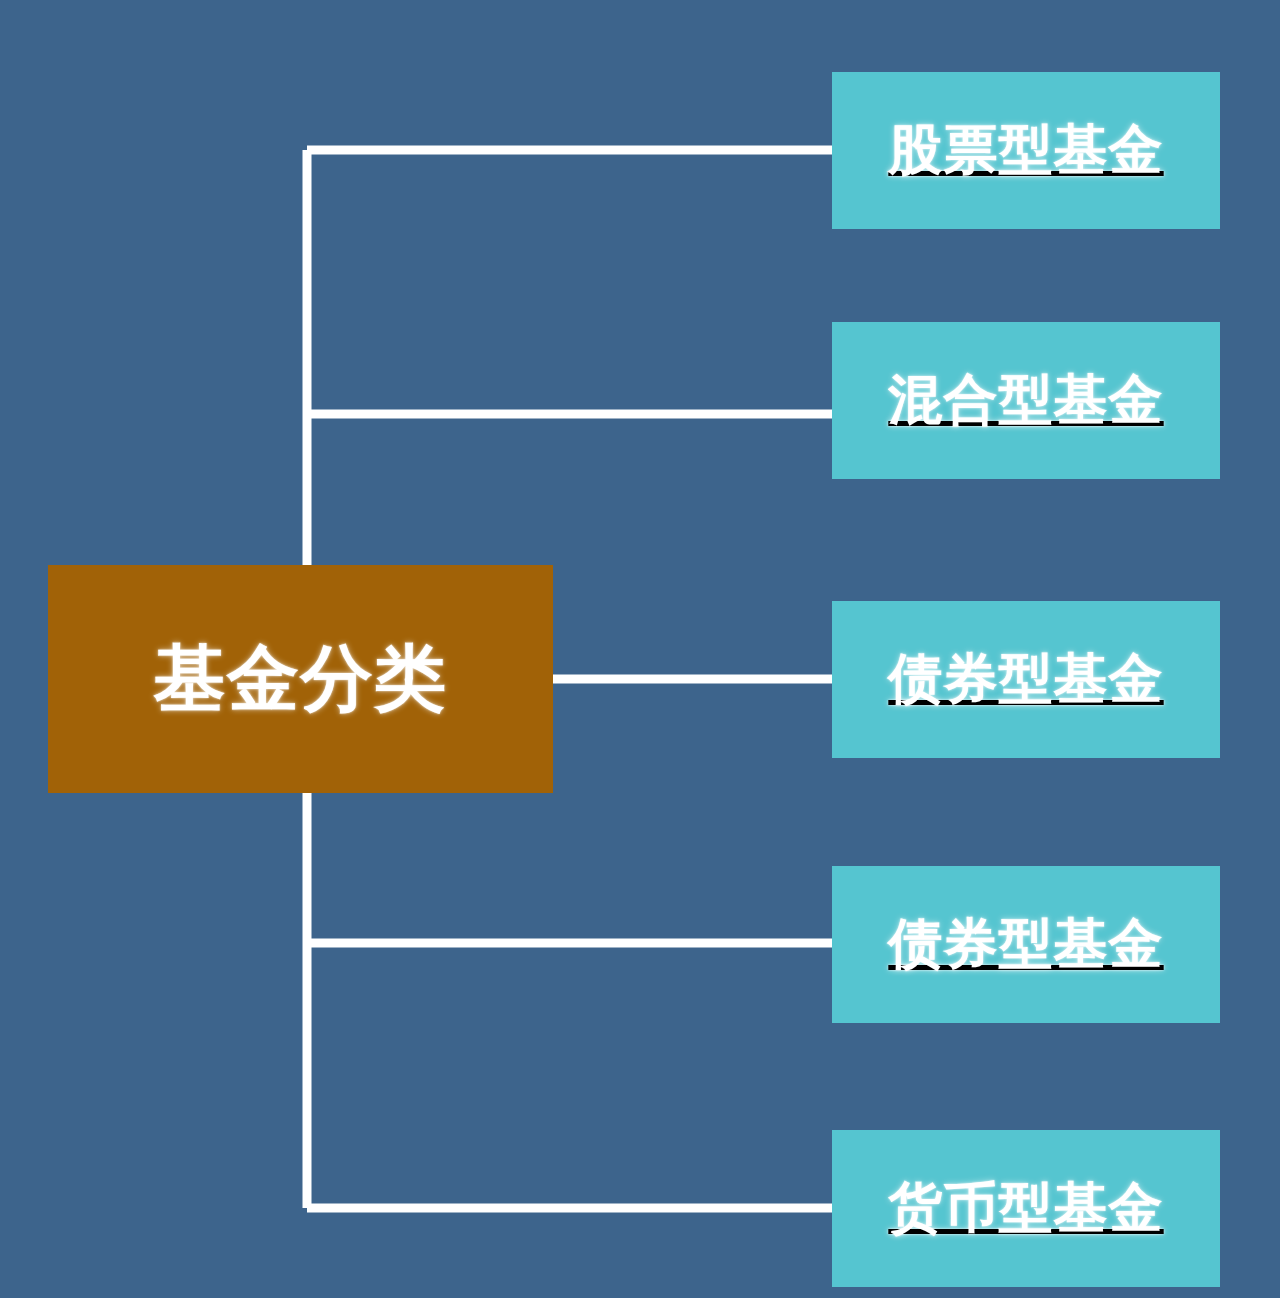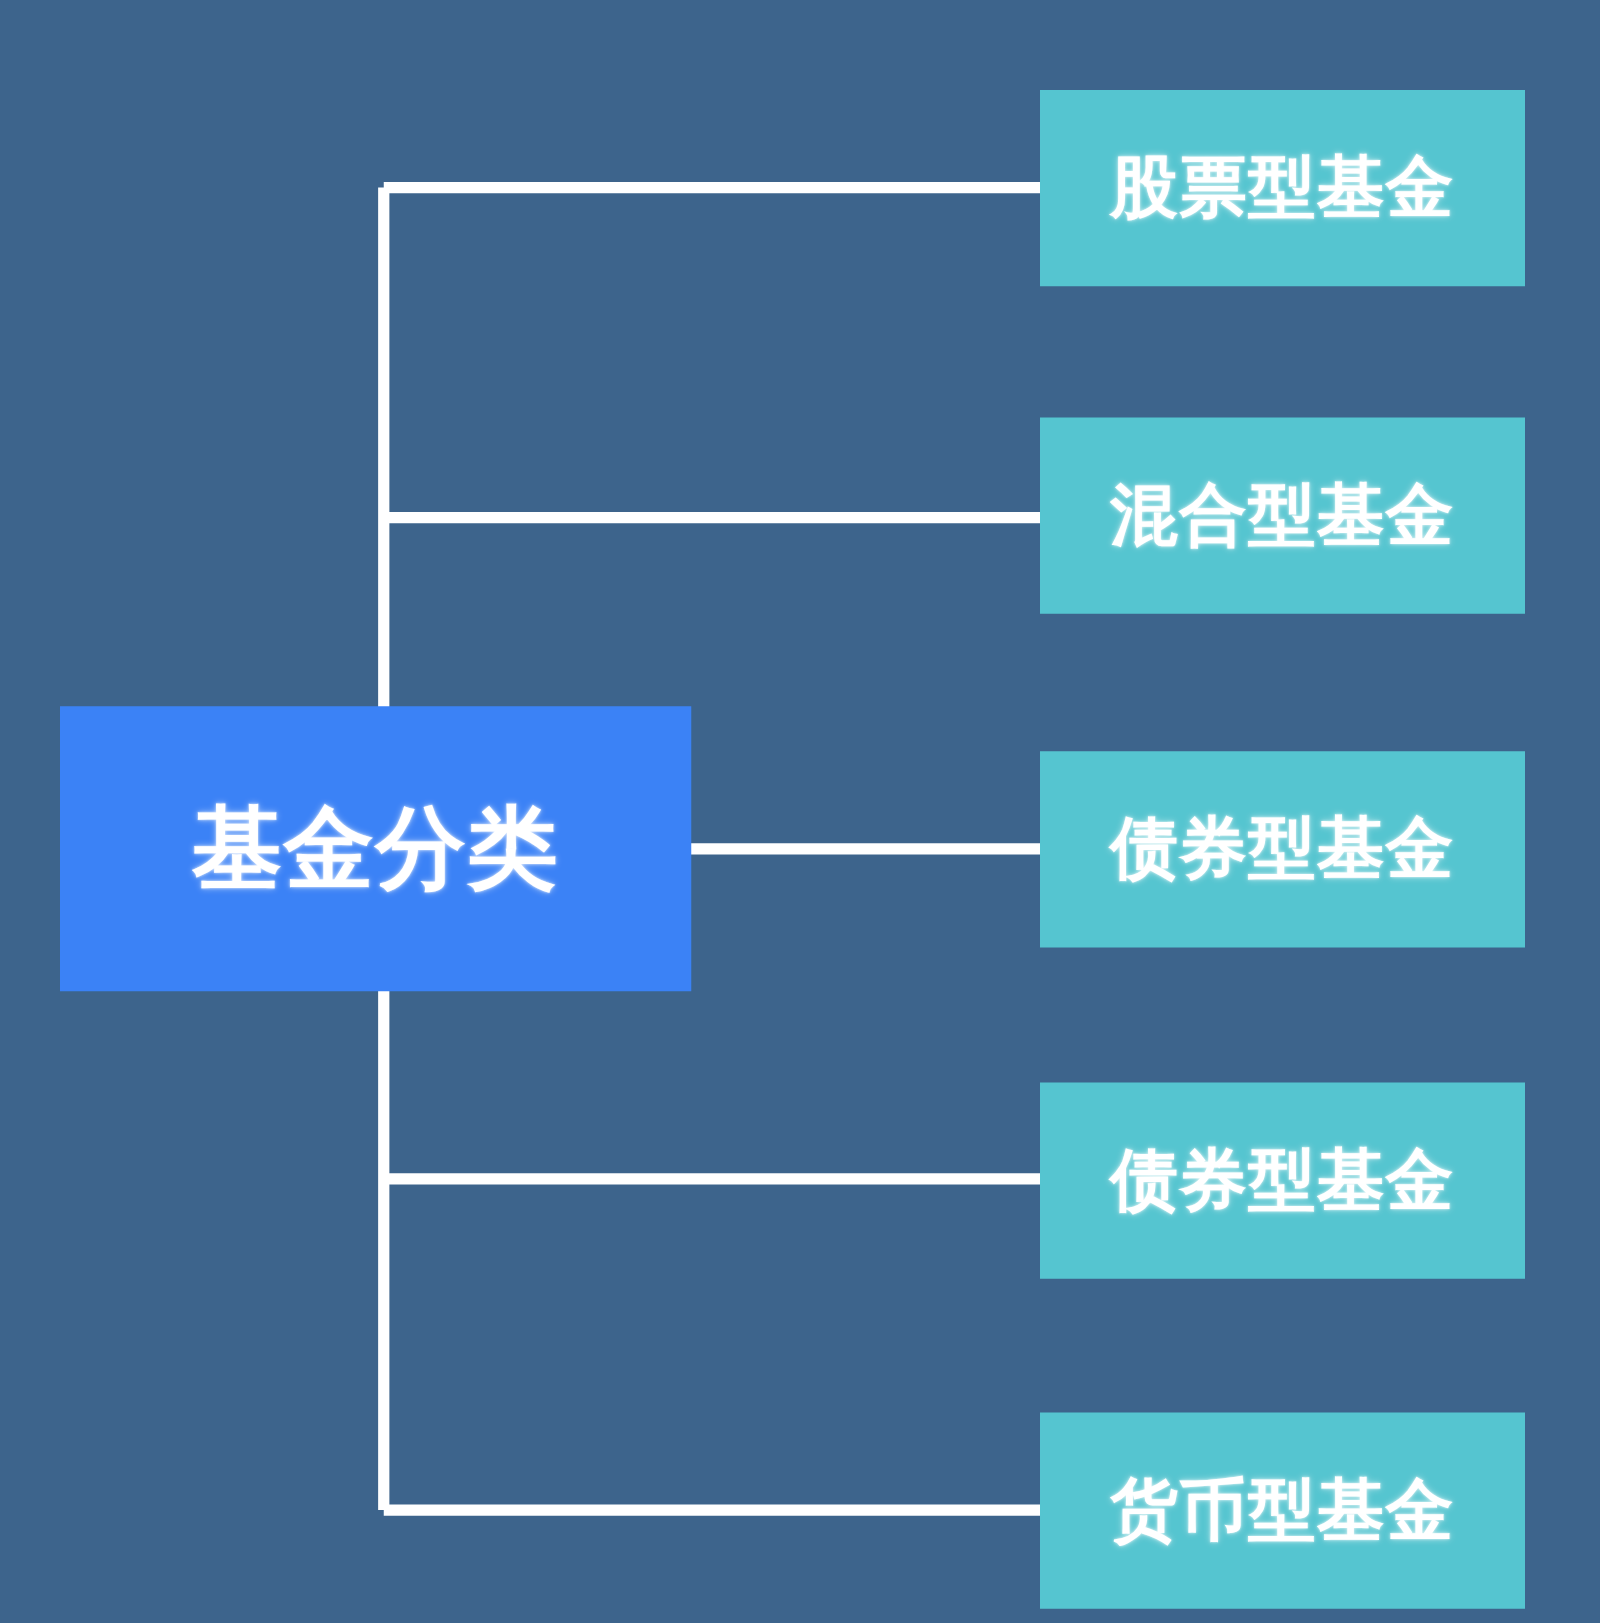--- a/index.html
+++ b/index.html
@@ -43,42 +43,43 @@
     letter-spacing: 0.02em;
     white-space: nowrap;
     text-shadow: 0 0 6px rgba(255,255,255,0.55), 0 0 2px rgba(255,255,255,0.8);
   }
 
   .node.root {
     left: 48px;
     top: 565px;
     width: 505px;
     height: 228px;
-    background: #3b82f6;
+    background: #a16207;
     justify-content: center;
   }
   .node.root .node-label {
     text-align: center;
     font-size: 72px;
   }
 
   .node.child {
     left: 832px;
     width: 388px;
     height: 157px;
     background: #55c5d0;
     justify-content: center;
+    text-decoration: underline;
   }
   .node.child .node-label {
     text-align: center;
     font-size: 54px;
   }
 
   .node.child.c0 { top: 72px; }
-  .node.child.c1 { top: 334px; }
+  .node.child.c1 { top: 322px; }
   .node.child.c2 { top: 601px; }
   .node.child.c3 { top: 866px; }
   .node.child.c4 { top: 1130px; align-items: center; }
 </style>
 </head>
 <body>
 
 <div id="canvas">
 
   <svg id="connectors" viewBox="0 0 1280 1298" width="1280" height="1298" aria-hidden="true">

